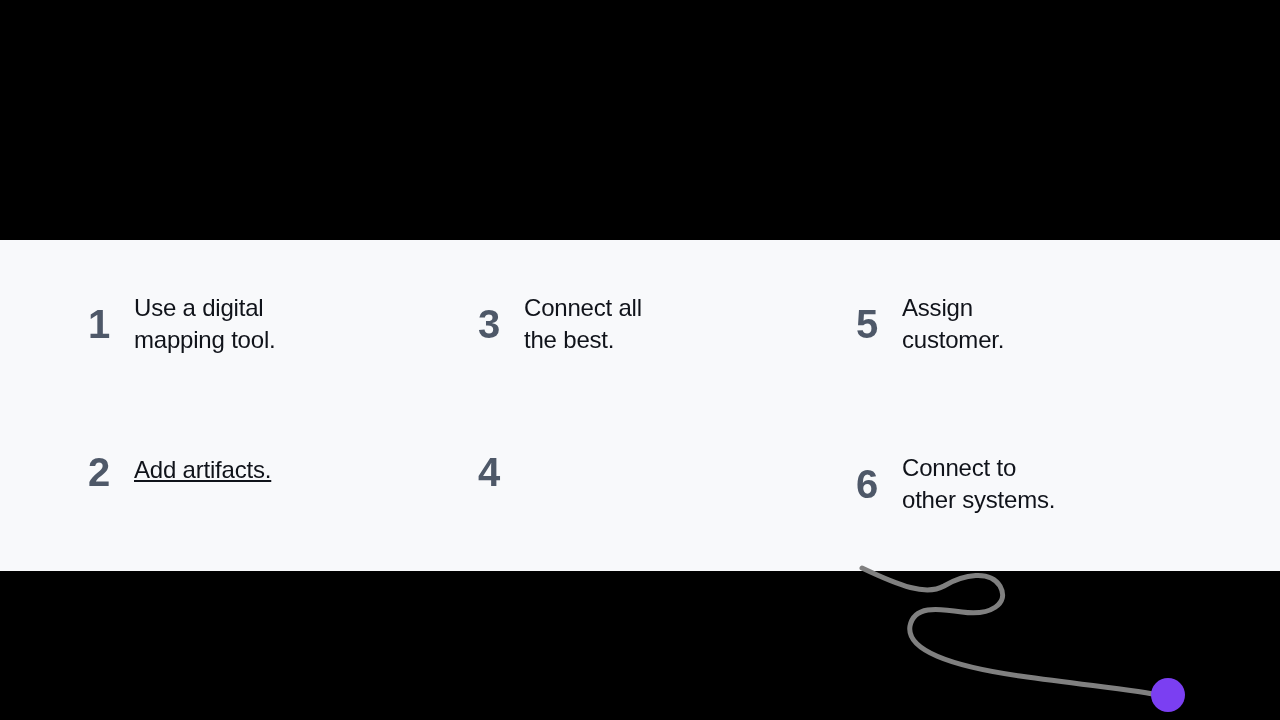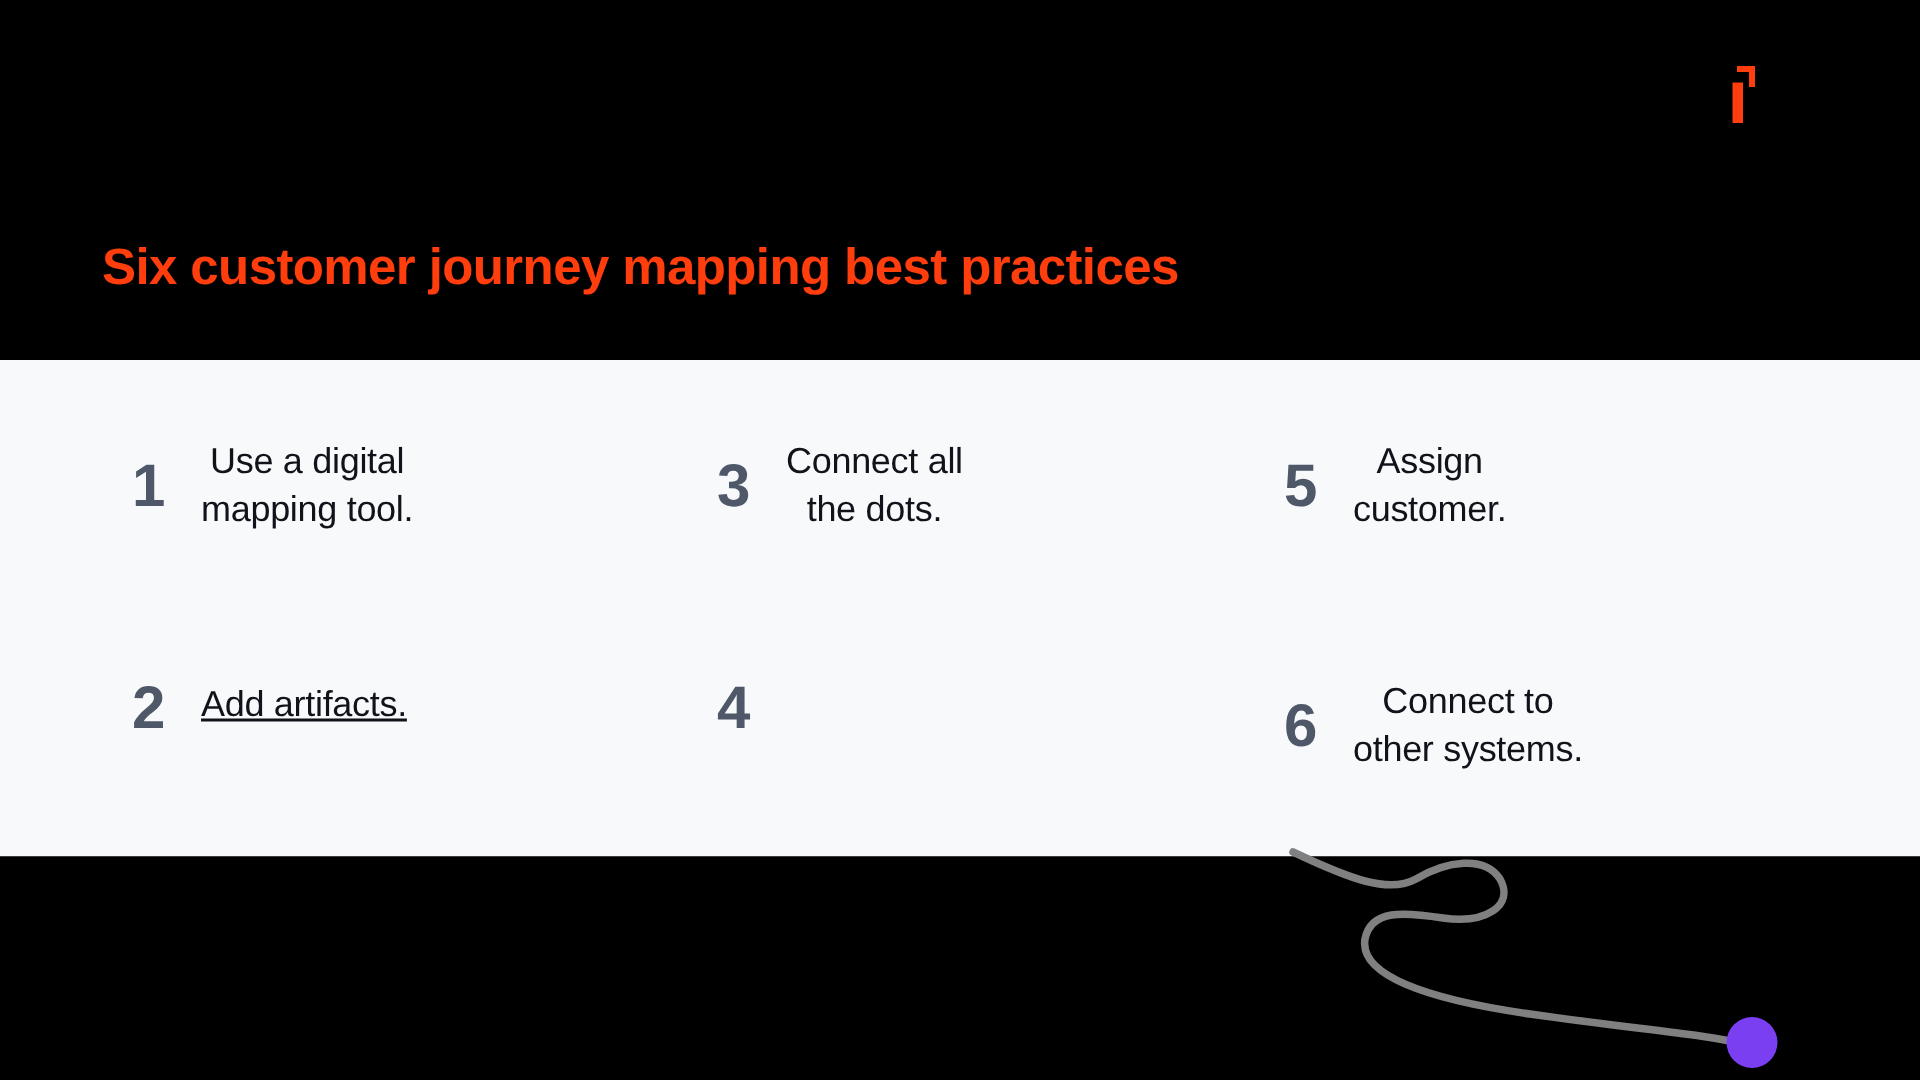--- a/index.html
+++ b/index.html
@@ -59,21 +59,20 @@
     flex:0 0 46px;
     text-align:left;
   }
   .item .txt {
     font-size:24px;
     font-weight:normal;
     color:#10131a;
     line-height:1.33;
     letter-spacing:-0.2px;
     white-space:pre-line;
-    text-align:center;
   }
 
   
   .c1 { left:88px; }
   .c2 { left:478px; }
   .c3 { left:856px; }
   
   .r1 { top:52px; }
   .r1 .num { margin-top:12px; }
   .r2 { top:212px; }
@@ -92,49 +91,39 @@
     position:absolute; left:840px; top:550px;
     width:440px; height:170px;
     pointer-events:none;
   }
 </style>
 </head>
 <body>
 
 <div class="slide">
 
-  <div class="top-band">
-
-    <svg class="logo" viewBox="0 0 34 46" aria-hidden="true">
-
-      <path d="M8 2 L20 2 L20 16 L16 16 L16 6 L8 6 Z" fill="#ff3d0d"></path>
-      <path d="M5 13 L12 13 L12 40 L5 40 Z" fill="#ff3d0d"></path>
-    </svg>
-
-    <div class="slide-title">Six customer journey mapping best practices</div>
-  </div>
 
   <div class="panel">
     <div class="grid">
 
       <div class="item c1 r1">
         <span class="num">1</span>
         <span class="txt">Use a digital
 mapping tool.</span>
       </div>
 
       <div class="item c1 r2">
         <span class="num">2</span>
         <span class="txt single">Add artifacts.</span>
       </div>
 
       <div class="item c2 r1">
         <span class="num">3</span>
         <span class="txt">Connect all
-the dots.</span>
+the best.</span>
       </div>
 
       <div class="item c2 r2">
         <span class="num">4</span>
       </div>
 
       <div class="item c3 r1">
         <span class="num">5</span>
         <span class="txt">Assign
 customer.</span>

